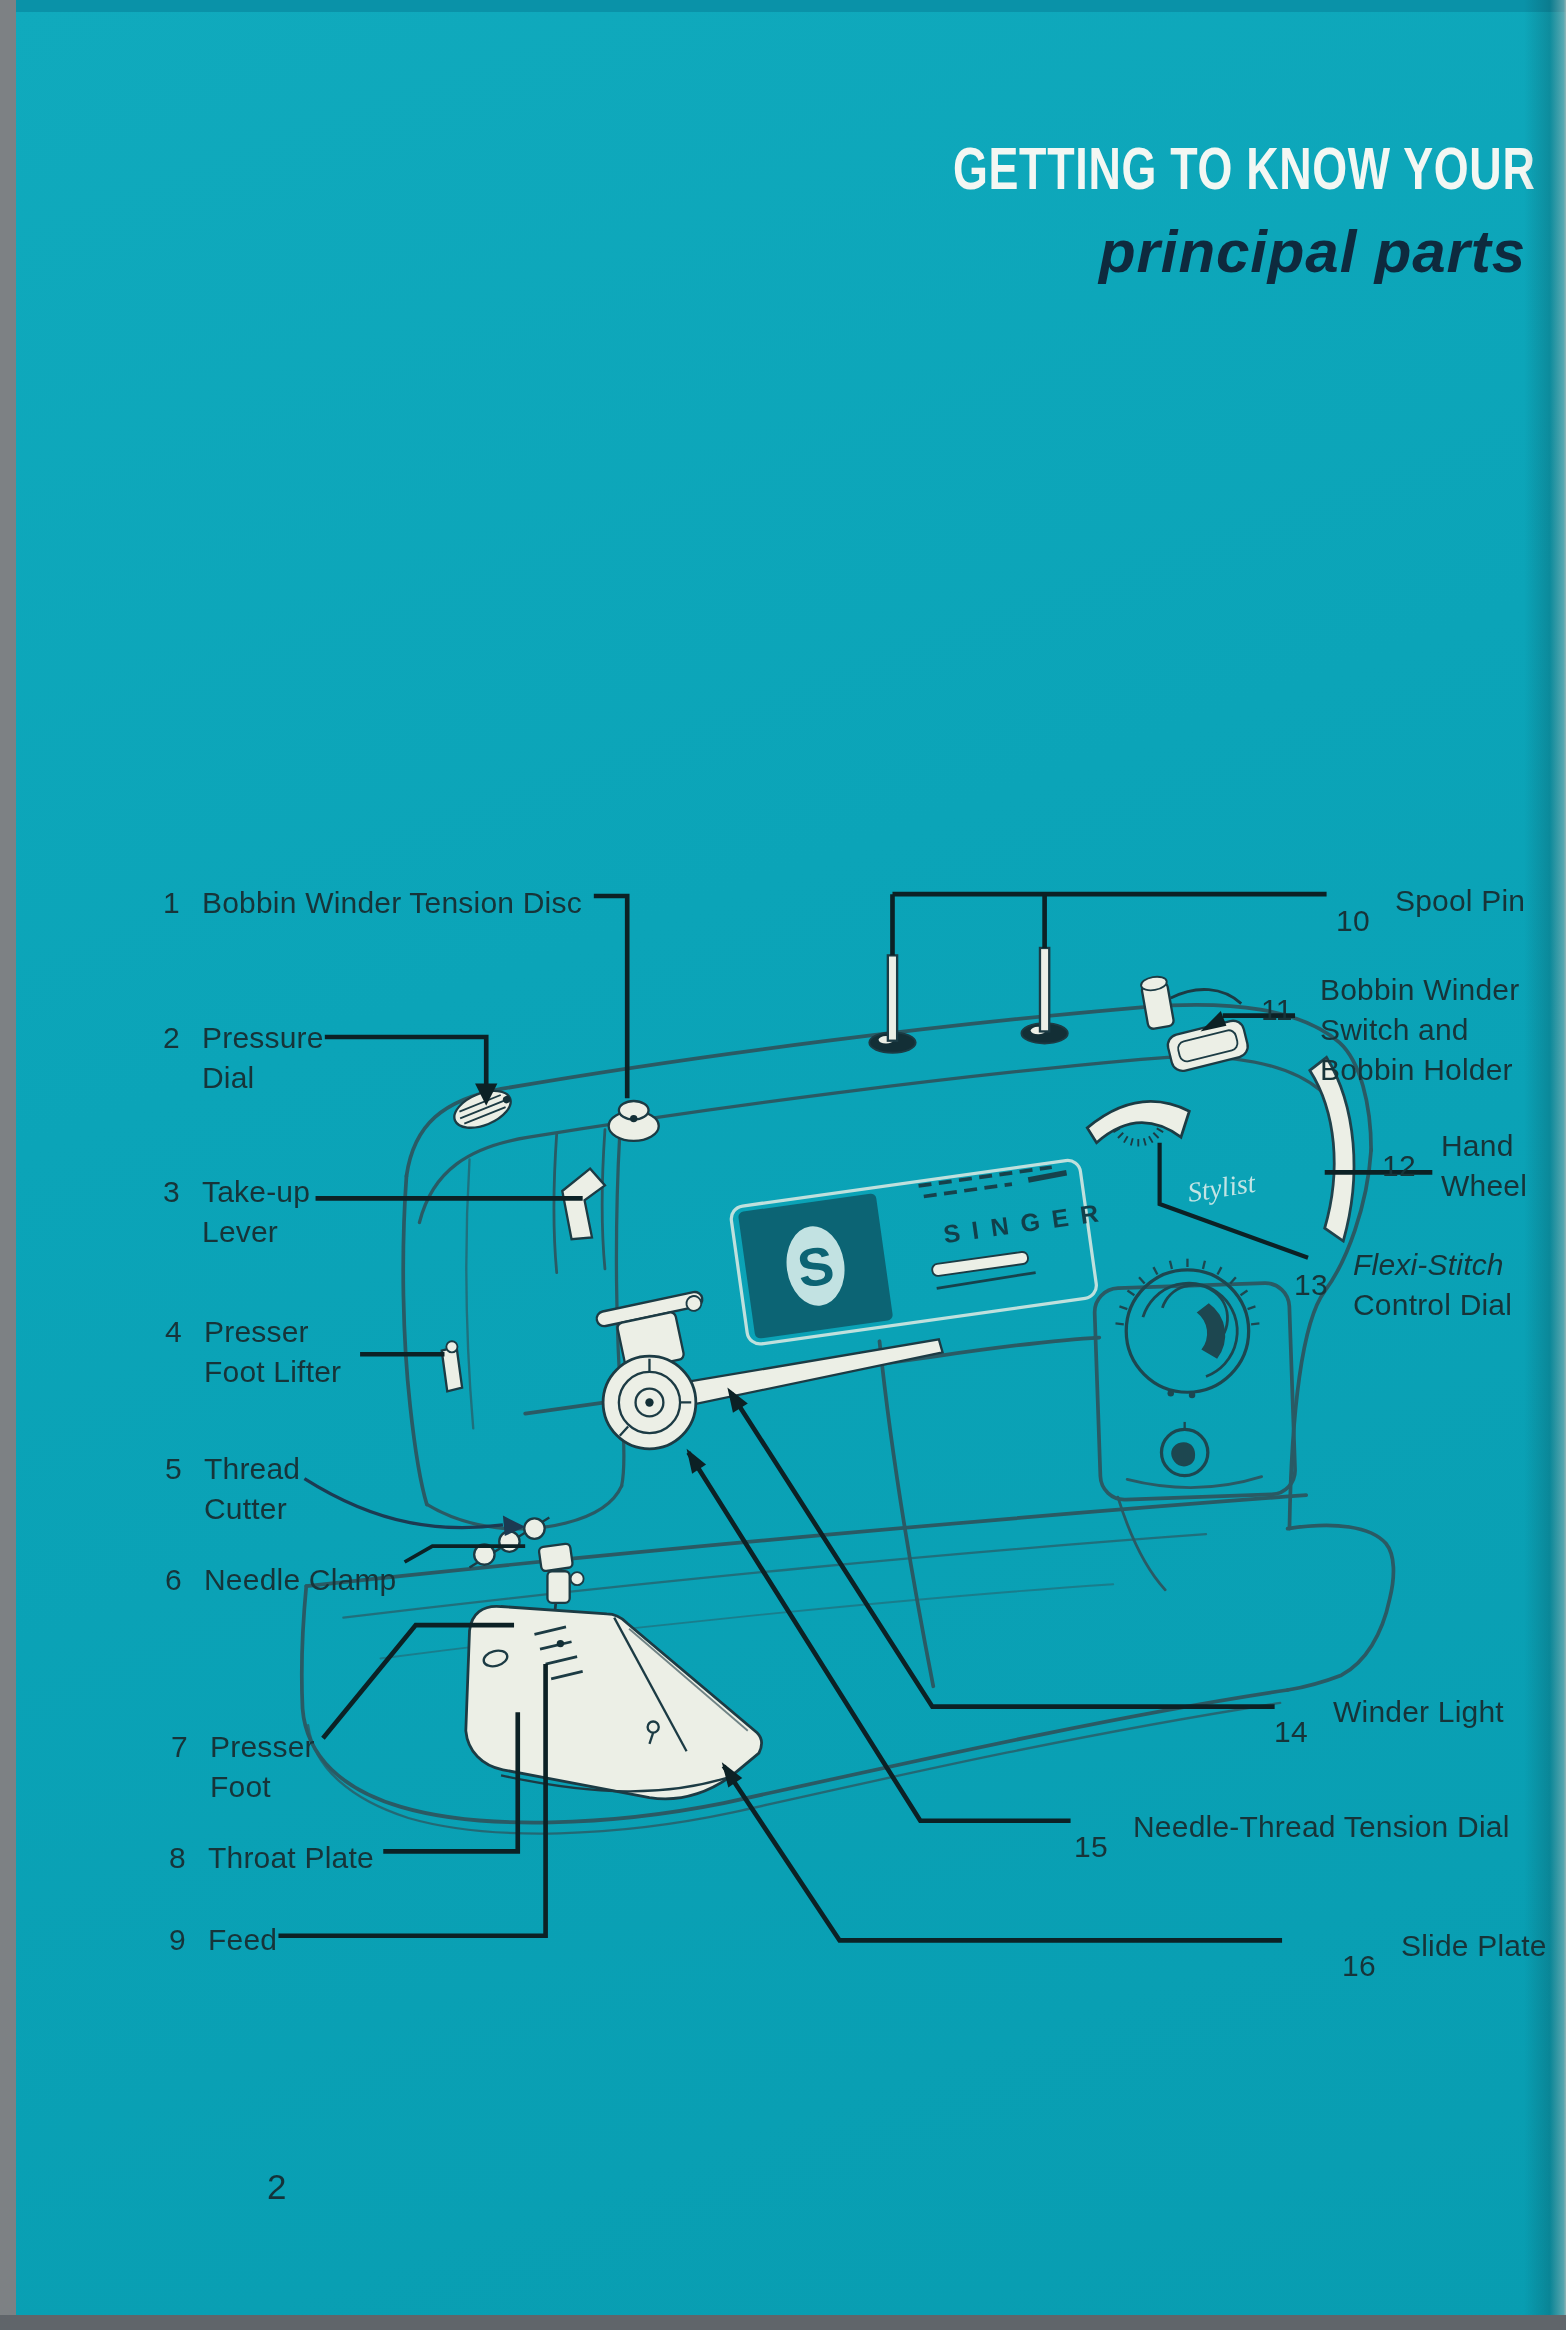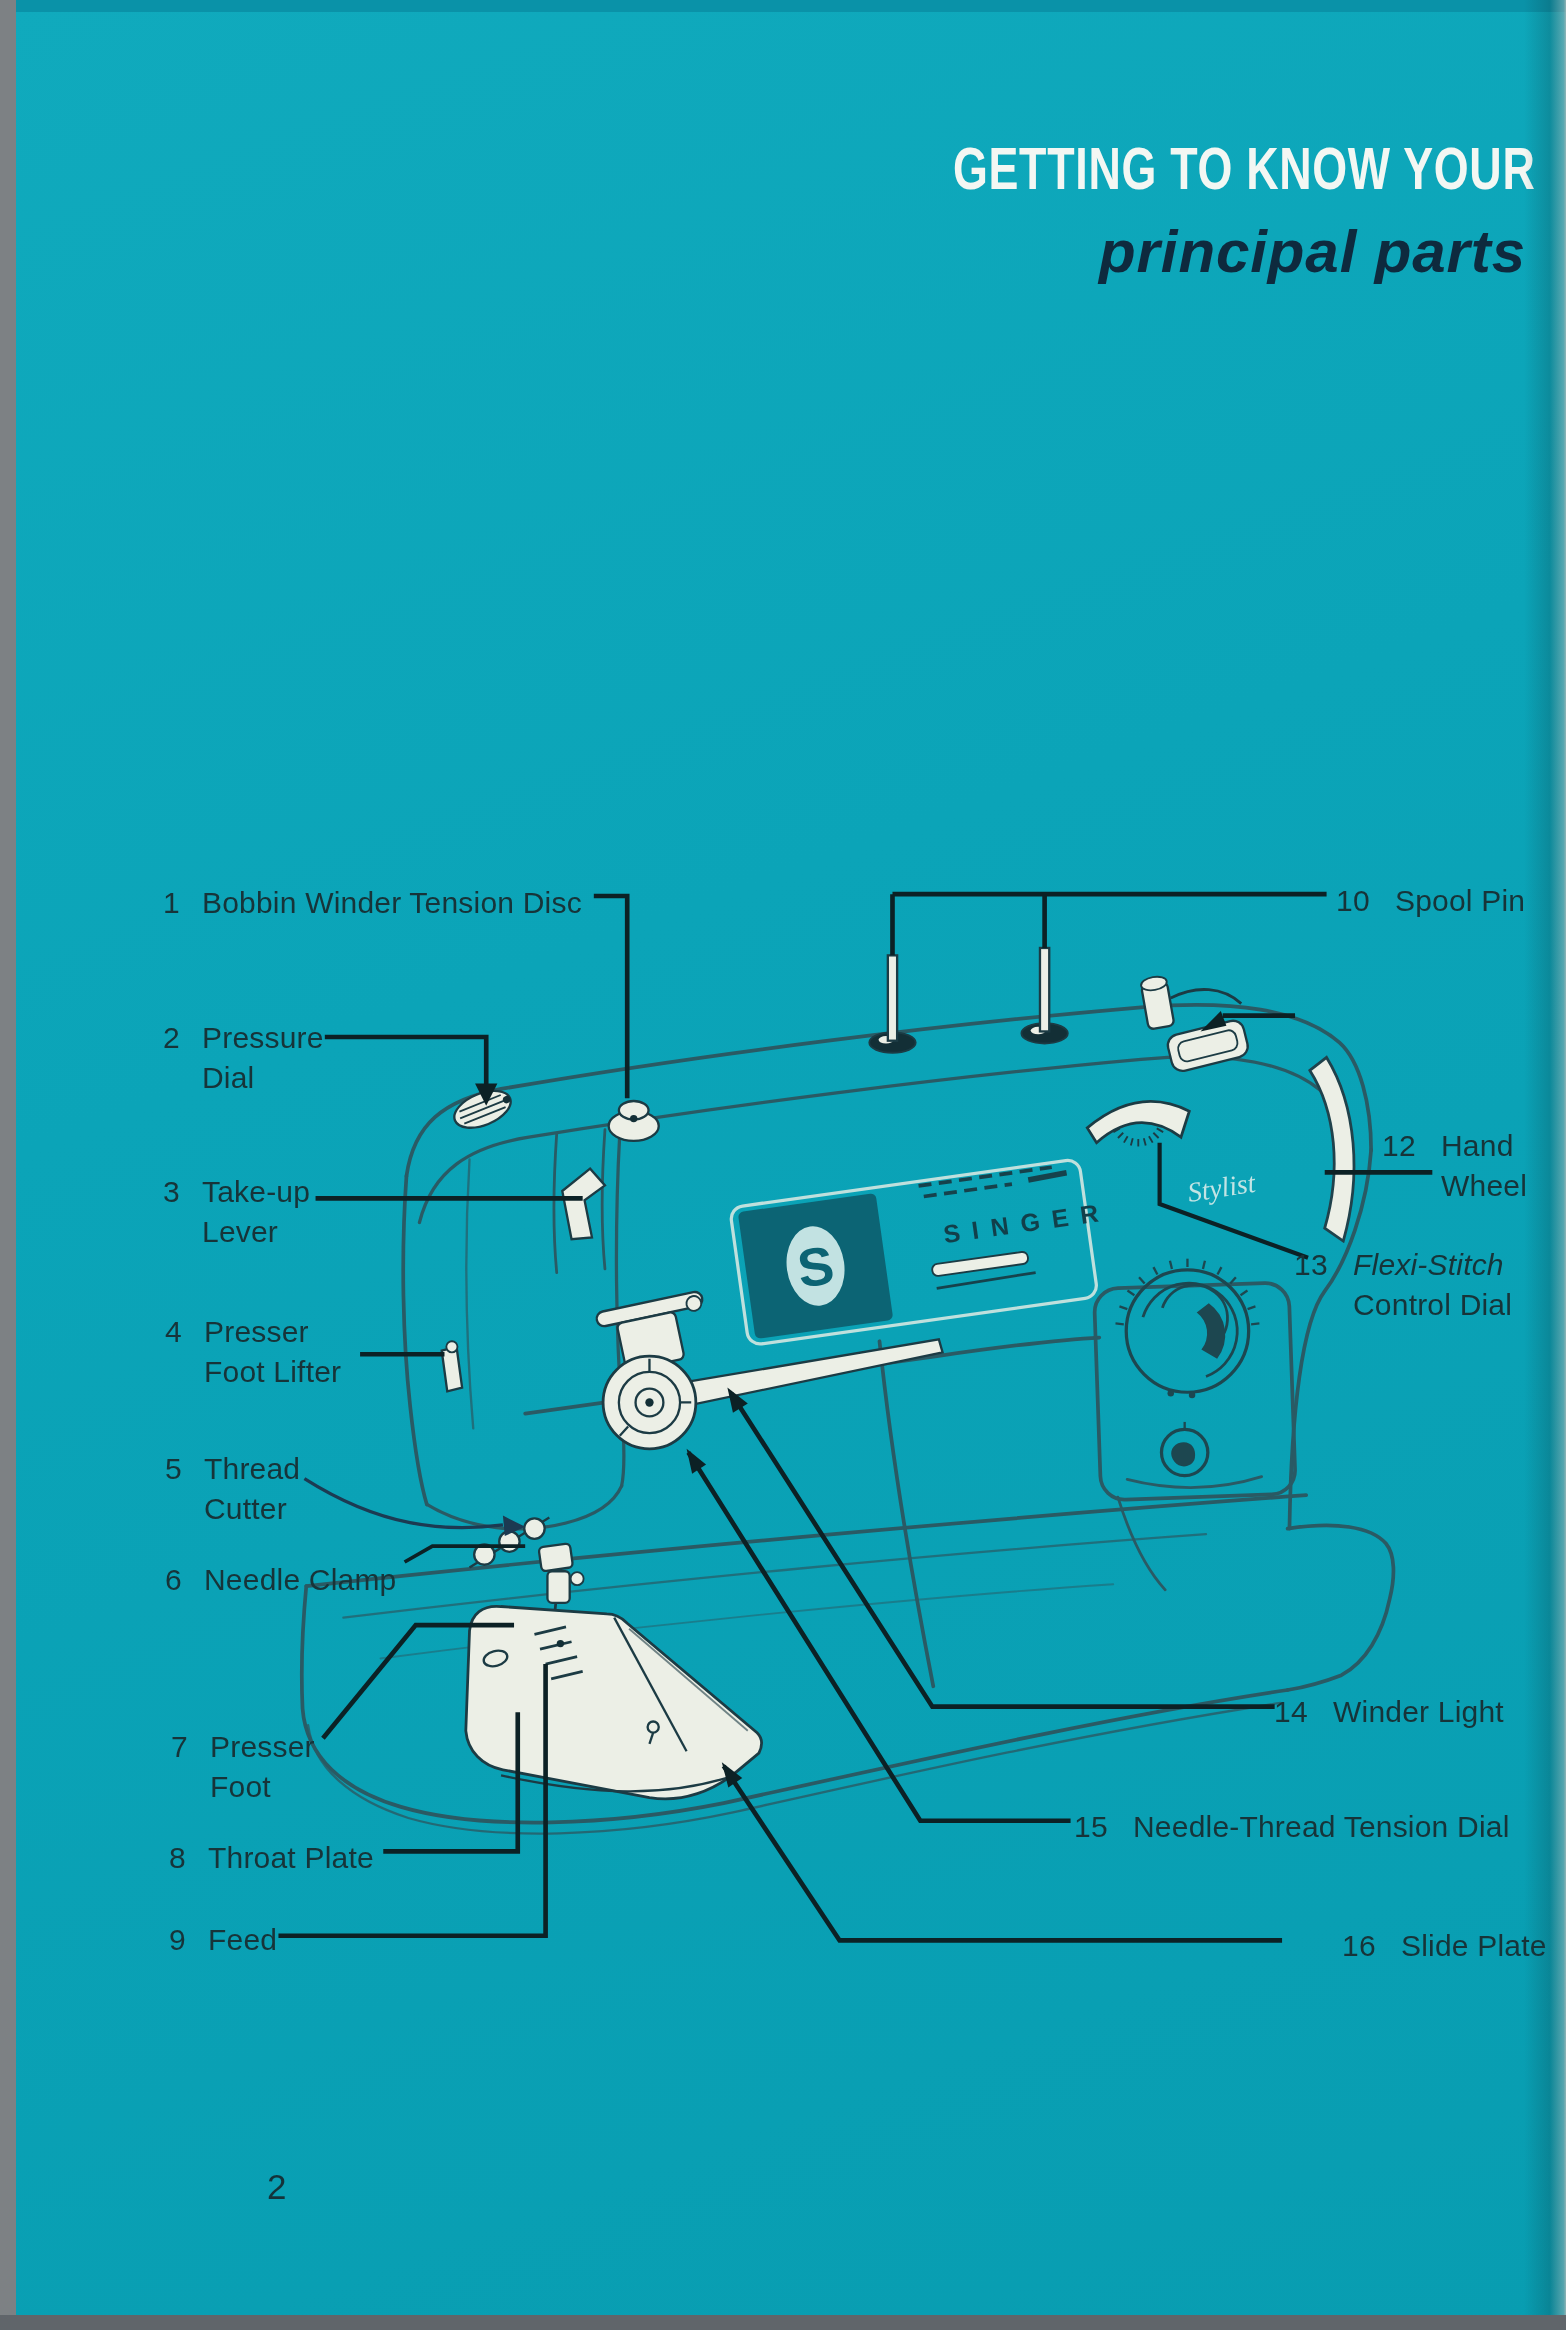--- a/index.html
+++ b/index.html
@@ -19,21 +19,21 @@
     transform:scaleX(.76); transform-origin:100% 50%;
   }
   .subtitle{
     position:absolute; right:41px; top:217px; color:#0e2a3e;
     font-size:60px; font-weight:bold; font-style:italic; letter-spacing:0.9px; white-space:nowrap;
   }
   .lbl{position:absolute; display:flex; align-items:flex-start; color:#173439;
        font-size:30px; line-height:40px; letter-spacing:0.2px;}
   .lbl .num{flex:0 0 auto; display:inline-block;}
   .lbl-l .num{width:39px;}
-  .lbl-r .num{width:59px;}
+  .lbl-r .num{width:59px;margin-top:20px;}
   .lbl .txt{white-space:pre-line;}
   .pageno{position:absolute; left:267px; top:2167px; font-size:35px; color:#14333a;}
   svg{position:absolute;left:0;top:0;}
   svg text{font-family:"Liberation Sans",sans-serif;}
   .script{font-family:"Liberation Serif",serif;font-style:italic;}
 </style>
 </head>
 <body>
 
 <div id="page">
@@ -279,20 +279,26 @@
       <span class="txt">Throat Plate</span>
     </div>
   <div class="lbl lbl-l" style="left:169px;top:1920px">
       <span class="num">9</span>
       <span class="txt">Feed</span>
     </div>
   <div class="lbl lbl-r" style="left:1336px;top:881px">
       <span class="num">10</span>
       <span class="txt">Spool Pin</span>
     </div>
+  <div class="lbl lbl-r" style="left:1261px;top:970px">
+      <span class="num">11</span>
+      <span class="txt">Bobbin Winder
+Switch and
+Bobbin Holder</span>
+    </div>
   <div class="lbl lbl-r" style="left:1382px;top:1126px">
       <span class="num">12</span>
       <span class="txt">Hand
 Wheel</span>
     </div>
   <div class="lbl lbl-r" style="left:1294px;top:1245px">
       <span class="num">13</span>
       <span class="txt"><i>Flexi-Stitch</i><br><span>Control Dial</span></span>
     </div>
   <div class="lbl lbl-r" style="left:1274px;top:1692px">

